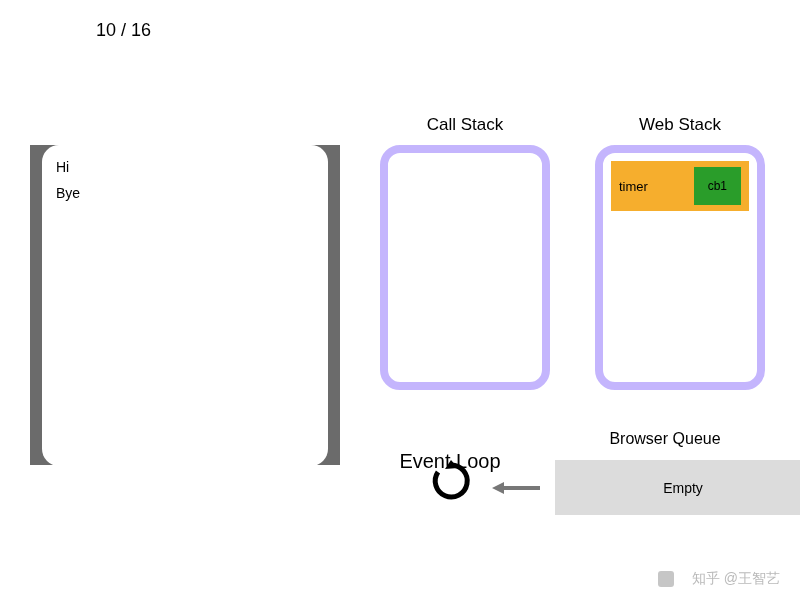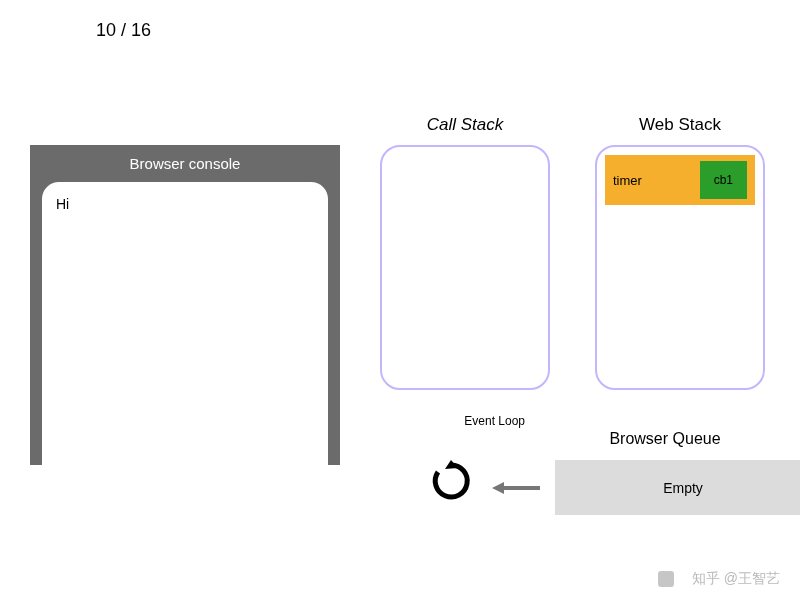--- a/index.html
+++ b/index.html
@@ -44,27 +44,27 @@
     }
     .console-line {
       margin-bottom: 10px;
     }
     .box-label {
       position: absolute;
       font-size: 17px;
       color: #000;
       text-align: center;
     }
-    .call-stack-label { top: 115px; left: 375px; width: 180px; font-style: italic; }
+    .call-stack-label { top: 115px; left: 375px; width: 180px; }
     .web-apis-label { top: 115px; left: 590px; width: 180px; }
-    .event-loop-label { top: 414px; left: 375px; width: 150px; font-size: 12px; text-align: right; }
+    .event-loop-label { top: 450px; left: 375px; width: 150px; font-size: 20px; }
     .callback-queue-label { top: 430px; left: 555px; width: 220px; font-size: 16px; }
     .rbox {
       position: absolute;
-      border: 2px solid #c4b5fd;
+      border: 8px solid #c4b5fd;
       border-radius: 20px;
       background: #fff;
     }
     .call-stack-box { top: 145px; left: 380px; width: 170px; height: 245px; }
     .web-apis-box { top: 145px; left: 595px; width: 170px; height: 245px; padding: 8px; }
     .timer-item {
       background: #f6ae2d;
       padding: 6px 8px;
       display: flex;
       align-items: center;
@@ -116,23 +116,23 @@
       background: rgba(128,128,128,0.45);
       border-radius: 3px;
     }
   </style>
 </head>
 <body>
 
 <div class="page-counter">10 / 16</div>
 
 <div class="console">
-  <div class="console-header">Browser console</div>
   <div class="console-body">
     <div class="console-line">Hi</div>
+    <div class="console-line">Bye</div>
   </div>
 </div>
 
 <div class="box-label call-stack-label">Call Stack</div>
 <div class="rbox call-stack-box"></div>
 
 <div class="box-label web-apis-label">Web Stack</div>
 <div class="rbox web-apis-box">
   <div class="timer-item">
     <span class="timer-label">timer</span>

